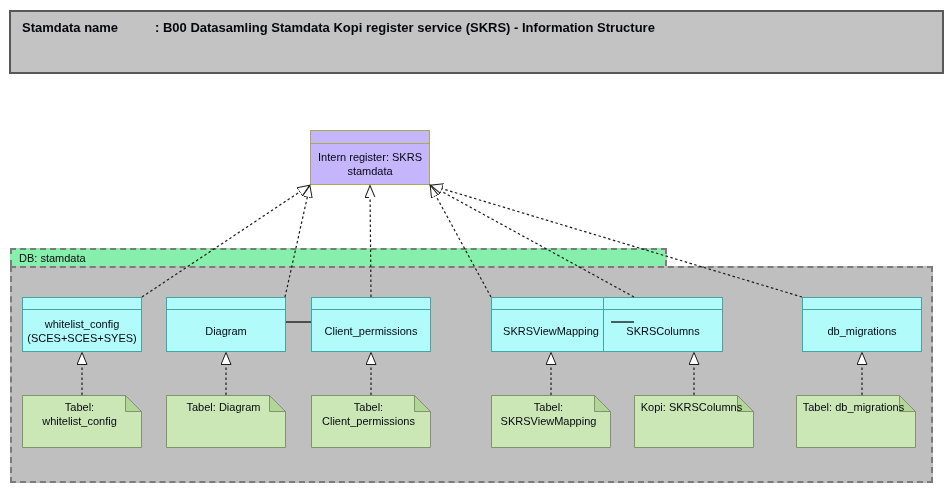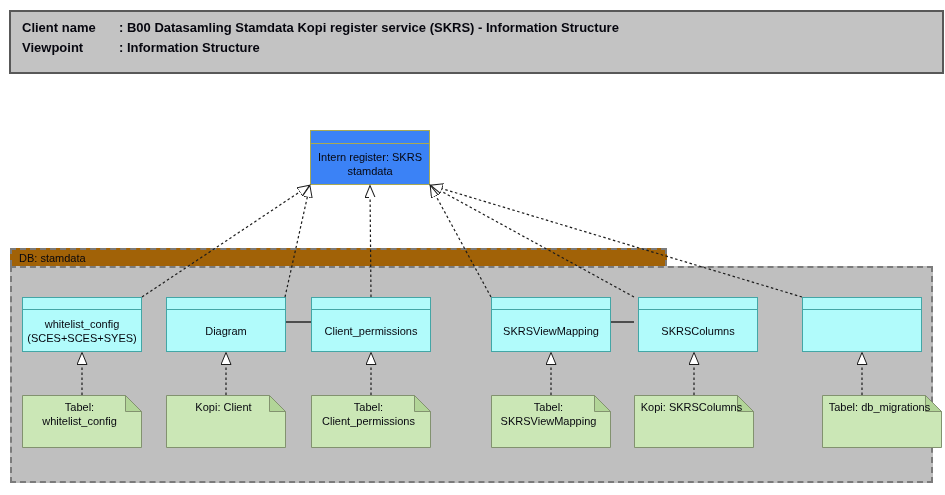--- a/index.html
+++ b/index.html
@@ -9,36 +9,36 @@
     overflow:hidden;
   }
   
   .header{
     position:absolute;left:9px;top:10px;width:920px;height:54px;
     background:#c3c3c3;border:2px solid #585858;
     padding:6px 0 0 11px;
   }
   .header .row{display:flex;font-weight:bold;font-size:13px;line-height:20px;}
   .header .row .lbl{width:97px;flex:0 0 auto;}
-  .header .row .val{flex:1;white-space:pre;}
+  .header .row .val{flex:1;white-space:pre;margin-left:36px;}
   
   .grp-tab{
     position:absolute;left:10px;top:248px;width:657px;height:18px;
-    background:#a16207;
+    background:#86efac;
     border-left:2px dashed #7b7b7b;border-top:2px dashed #7b7b7b;border-right:2px dashed #7b7b7b;
     font-size:11px;line-height:17px;padding-left:7px;box-sizing:border-box;
   }
   .grp-body{
     position:absolute;left:10px;top:266px;width:923px;height:217px;
     background:#bfbfbf;border:2px dashed #7b7b7b;box-sizing:border-box;
   }
   
   .register{
     position:absolute;left:310px;top:130px;width:120px;height:55px;
-    background:#3b82f6;border:1px solid #a9a953;box-sizing:border-box;z-index:3;
+    background:#c4b5fd;border:1px solid #a9a953;box-sizing:border-box;z-index:3;
   }
   .register .strip{height:12px;border-bottom:1px solid #a9a953;}
   .register .lbl{
     position:absolute;left:0;right:0;top:13px;bottom:0;
     display:flex;flex-direction:column;justify-content:center;
     text-align:center;font-size:11px;line-height:14px;
   }
   
   .entity{
     position:absolute;top:297px;width:120px;height:55px;
@@ -58,26 +58,22 @@
     text-align:center;font-size:11px;line-height:14px;
   }
   
   .wires{position:absolute;left:0;top:0;z-index:5;pointer-events:none;}
 </style>
 </head>
 <body>
 
 <div class="header">
   <div class="row">
-    <span class="lbl">Client name</span>
+    <span class="lbl">Stamdata name</span>
     <span class="val">: B00 Datasamling Stamdata Kopi register service (SKRS) - Information Structure</span>
-  </div>
-  <div class="row">
-    <span class="lbl">Viewpoint</span>
-    <span class="val">: Information Structure</span>
   </div>
 </div>
 
 <div class="grp-tab">
   <span>DB: stamdata</span>
 </div>
 <div class="grp-body"></div>
 
 <div class="register">
   <div class="strip"></div>
@@ -105,47 +101,50 @@
   <div class="lbl">
     <div>Client_permissions</div>
   </div>
 </div>
 <div class="entity" style="left:491px">
   <div class="strip"></div>
   <div class="lbl">
     <div>SKRSViewMapping</div>
   </div>
 </div>
-<div class="entity" style="left:638px">
+<div class="entity" style="left:603px">
   <div class="strip"></div>
   <div class="lbl">
     <div>SKRSColumns</div>
   </div>
 </div>
 <div class="entity" style="left:802px">
   <div class="strip"></div>
+  <div class="lbl">
+    <div>db_migrations</div>
+  </div>
 </div>
 
 <div class="note" style="left:22px">
   <svg width="120" height="53">
     <polygon points="0.5,0.5 103.5,0.5 119.5,16.5 119.5,52.5 0.5,52.5" fill="#cbe7b6" stroke="#82926f"></polygon>
     <polygon points="103.5,0.5 119.5,16.5 103.5,16.5" fill="#b2d598" stroke="#82926f"></polygon>
   </svg>
   <div class="lbl">
     <div>Tabel:</div>
     <div>whitelist_config</div>
   </div>
 </div>
 <div class="note" style="left:166px">
   <svg width="120" height="53">
     <polygon points="0.5,0.5 103.5,0.5 119.5,16.5 119.5,52.5 0.5,52.5" fill="#cbe7b6" stroke="#82926f"></polygon>
     <polygon points="103.5,0.5 119.5,16.5 103.5,16.5" fill="#b2d598" stroke="#82926f"></polygon>
   </svg>
   <div class="lbl">
-    <div>Kopi: Client</div>
+    <div>Tabel: Diagram</div>
   </div>
 </div>
 <div class="note" style="left:311px">
   <svg width="120" height="53">
     <polygon points="0.5,0.5 103.5,0.5 119.5,16.5 119.5,52.5 0.5,52.5" fill="#cbe7b6" stroke="#82926f"></polygon>
     <polygon points="103.5,0.5 119.5,16.5 103.5,16.5" fill="#b2d598" stroke="#82926f"></polygon>
   </svg>
   <div class="lbl">
     <div>Tabel:</div>
     <div>Client_permissions</div>
@@ -163,21 +162,21 @@
 </div>
 <div class="note" style="left:634px">
   <svg width="120" height="53">
     <polygon points="0.5,0.5 103.5,0.5 119.5,16.5 119.5,52.5 0.5,52.5" fill="#cbe7b6" stroke="#82926f"></polygon>
     <polygon points="103.5,0.5 119.5,16.5 103.5,16.5" fill="#b2d598" stroke="#82926f"></polygon>
   </svg>
   <div class="lbl">
     <div>Kopi: SKRSColumns</div>
   </div>
 </div>
-<div class="note" style="left:822px">
+<div class="note" style="left:796px">
   <svg width="120" height="53">
     <polygon points="0.5,0.5 103.5,0.5 119.5,16.5 119.5,52.5 0.5,52.5" fill="#cbe7b6" stroke="#82926f"></polygon>
     <polygon points="103.5,0.5 119.5,16.5 103.5,16.5" fill="#b2d598" stroke="#82926f"></polygon>
   </svg>
   <div class="lbl">
     <div>Tabel: db_migrations</div>
   </div>
 </div>
 
 <svg class="wires" width="945" height="495">

